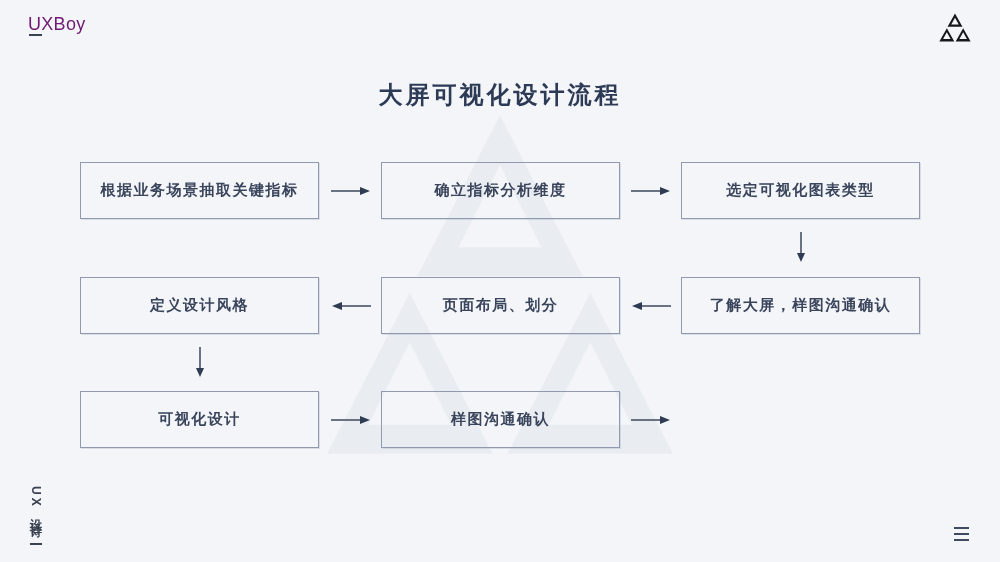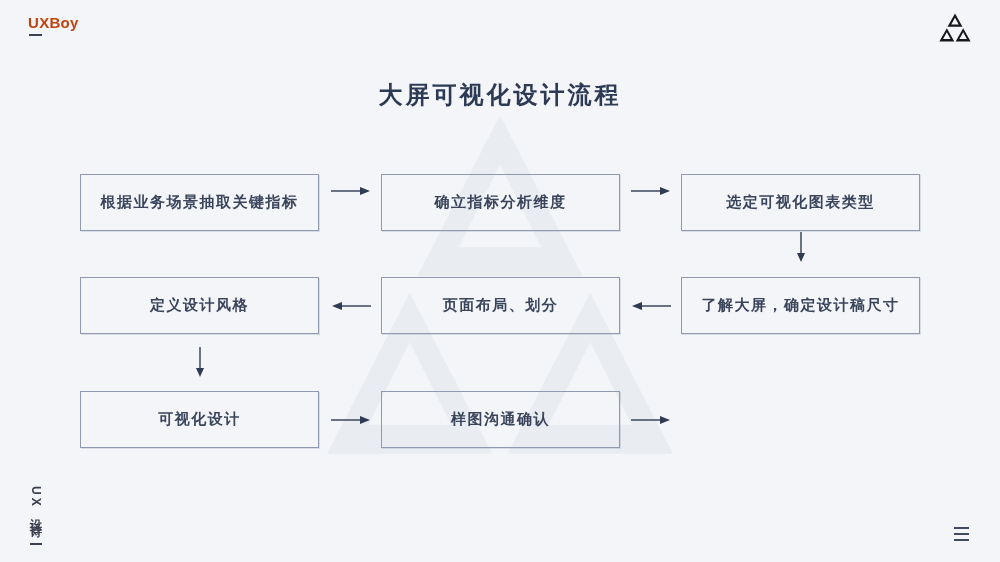--- a/index.html
+++ b/index.html
@@ -15,21 +15,21 @@
     margin:0 auto;
   }
   
   .watermark{
     position:absolute;left:312px;top:107px;width:376px;height:355px;
     pointer-events:none;
   }
   
   .brand{
     position:absolute;left:28px;top:14px;
-    font-size:15px;font-weight:700;color:#c2410c;letter-spacing:.3px;
+    font-size:18px;font-weight:400;color:#701a75;letter-spacing:.3px;
   }
   .brand-dash{
     position:absolute;left:29px;top:34px;width:13px;height:2px;background:#3a4150;
   }
   .logo{
     position:absolute;left:938px;top:12px;width:34px;height:31px;
   }
   .page-title{
     position:absolute;left:0;right:0;top:59px;
     text-align:center;
@@ -39,21 +39,21 @@
   
   .flow-box{
     position:absolute;width:239px;height:57px;
     border:1px solid #9099ad;
     box-sizing:border-box;
     display:flex;align-items:center;justify-content:center;
     font-size:15px;font-weight:700;letter-spacing:1.5px;color:#3a455c;
     background:transparent;
     box-shadow:1px 1px 0 rgba(140,150,170,.25);
   }
-  .r1{top:174px}.r2{top:277px}.r3{top:391px}
+  .r1{top:162px}.r2{top:277px}.r3{top:391px}
   .c1{left:80px}.c2{left:381px}.c3{left:681px}
   .arrow{position:absolute;color:#2f3b52;}
   .arrow svg{display:block}
   .flip{transform:scaleX(-1);}
   
   .vertical-brand{
     position:absolute;left:27px;top:486px;
     writing-mode:vertical-rl;text-orientation:mixed;
     font-size:12px;font-weight:600;color:#3a4150;letter-spacing:3px;
   }
@@ -108,21 +108,21 @@
 
   <div class="arrow" style="left:795px;top:231px">
     <svg width="12" height="32" viewBox="0 0 12 32">
       <line x1="6" y1="1" x2="6" y2="23" stroke="currentColor" stroke-width="1.4"></line>
       <path d="M2 22 L6 31 L10 22 Z" fill="currentColor"></path>
     </svg>
   </div>
 
   <div class="flow-box r2 c2">页面布局、划分</div>
   <div class="flow-box r2 c1">定义设计风格</div>
-  <div class="flow-box r2 c3">了解大屏，确定设计稿尺寸</div>
+  <div class="flow-box r2 c3">了解大屏，样图沟通确认</div>
 
   <div class="arrow flip" style="left:330px;top:300px">
     <svg width="42" height="12" viewBox="0 0 42 12">
       <line x1="1" y1="6" x2="31" y2="6" stroke="currentColor" stroke-width="1.4"></line>
       <path d="M30 2 L40 6 L30 10 Z" fill="currentColor"></path>
     </svg>
   </div>
   <div class="arrow flip" style="left:630px;top:300px">
     <svg width="42" height="12" viewBox="0 0 42 12">
       <line x1="1" y1="6" x2="31" y2="6" stroke="currentColor" stroke-width="1.4"></line>

